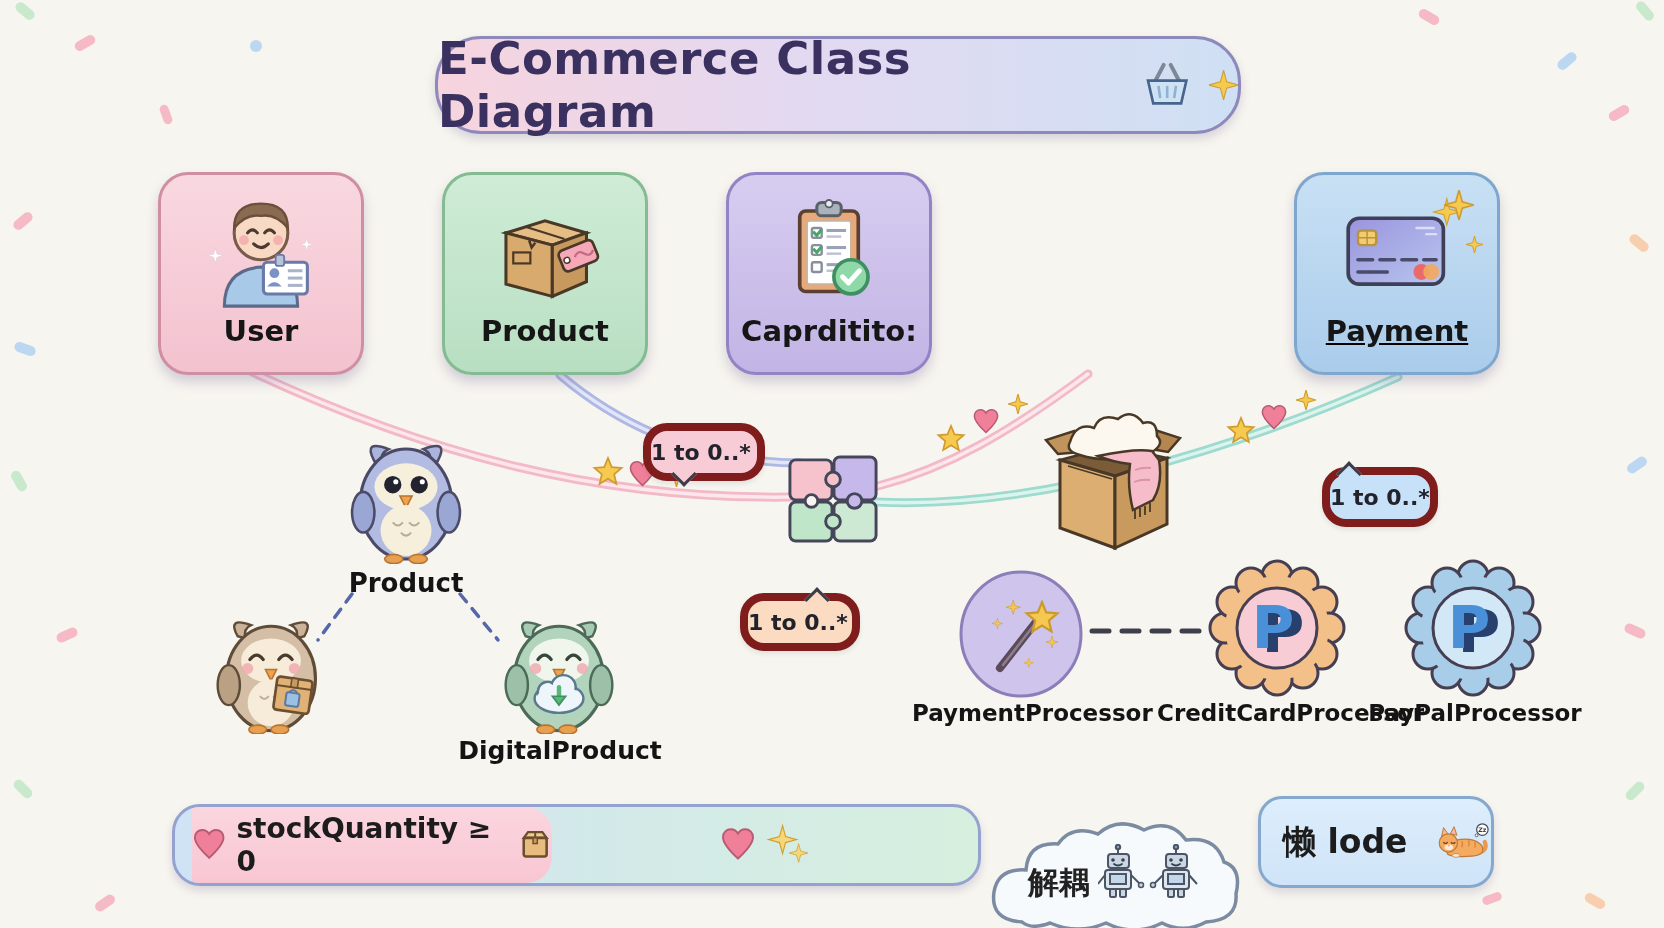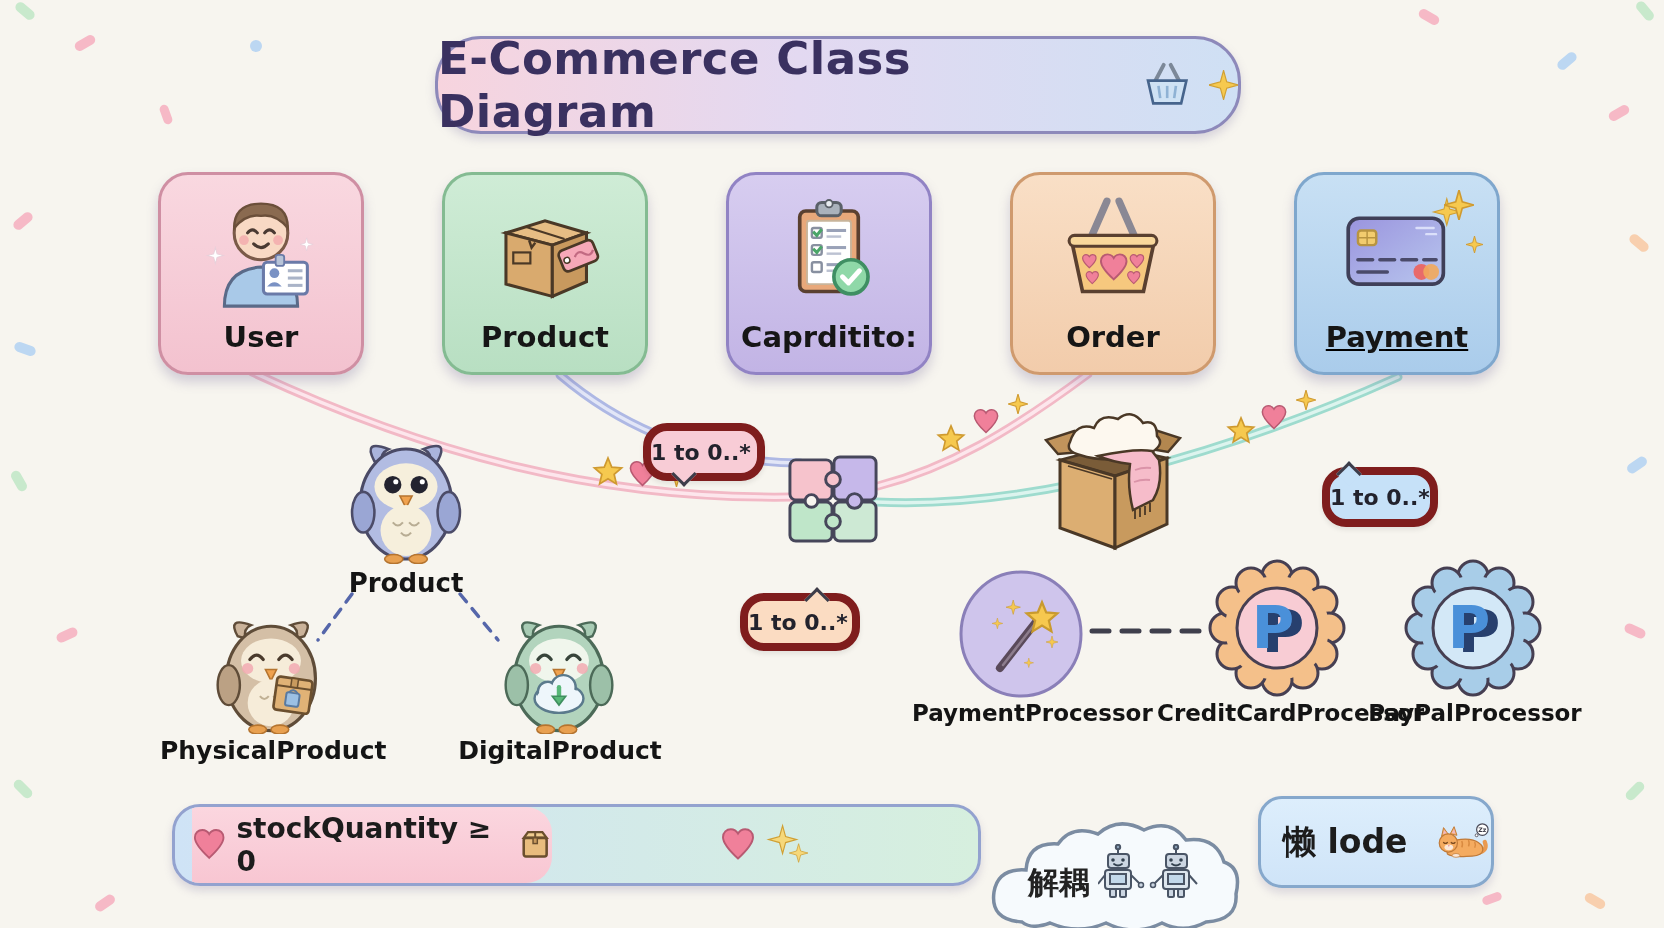--- a/index.html
+++ b/index.html
@@ -8,21 +8,21 @@
   .abs{position:absolute;}
   
   .title-banner{position:absolute;left:435px;top:36px;width:800px;height:92px;
     background:linear-gradient(90deg,#f7d4de 0%,#e3d9f1 45%,#cfe0f4 100%);
     border:3px solid #8d89ba;border-radius:46px;display:flex;align-items:center;justify-content:center;
     gap:16px;box-shadow:0 5px 10px rgba(120,110,160,.25);z-index:5;}
   .title-text{font-size:45px;font-weight:700;color:#3a3160;letter-spacing:.5px;}
   
   .card{position:absolute;top:172px;width:206px;height:203px;border-radius:30px;
     display:flex;flex-direction:column;align-items:center;justify-content:flex-end;
-    padding-bottom:18px;box-sizing:border-box;box-shadow:0 7px 12px rgba(110,100,150,.28);z-index:2;}
+    padding-bottom:24px;box-sizing:border-box;box-shadow:0 7px 12px rgba(110,100,150,.28);z-index:2;}
   .card .icon{position:absolute;top:14px;left:50%;transform:translateX(-50%);}
   .card-label{font-size:29px;font-weight:bold;color:#161616;}
   .card-user   {left:158px;background:linear-gradient(180deg,#f9d8e0,#f3c2cf);border:3px solid #cf8fa3;}
   .card-product{left:442px;background:linear-gradient(180deg,#cfecd6,#b8dfc2);border:3px solid #84bb92;}
   .card-order  {left:726px;background:linear-gradient(180deg,#d7cdf0,#c2b4e5);border:3px solid #9183c4;}
   .card-cart   {left:1010px;background:linear-gradient(180deg,#f9dfc6,#f2ccab);border:3px solid #cf9a6e;}
   .card-payment{left:1294px;background:linear-gradient(180deg,#c8e0f4,#aacceb);border:3px solid #7fa7cd;text-decoration:underline;}
   
   .bubble{position:absolute;border:8px solid #7f1d1d;border-radius:24px;display:flex;align-items:center;
     justify-content:flex-start;font-weight:bold;font-size:22px;color:#22222c;z-index:7;
@@ -158,33 +158,20 @@
       <line x1="48" y1="53" x2="60" y2="53" stroke="#bcc2d2" stroke-width="2"></line>
       <rect x="36" y="60" width="8" height="8" rx="1.5" fill="#fff" stroke="#8890a0" stroke-width="2"></rect>
       <line x1="48" y1="62" x2="64" y2="62" stroke="#9aa2b8" stroke-width="2.5"></line>
       <line x1="48" y1="67" x2="58" y2="67" stroke="#bcc2d2" stroke-width="2"></line>
       <circle cx="68" cy="72" r="14" fill="#8fd8a8" stroke="#3f8f63" stroke-width="3"></circle>
       <path d="M61,72 l5,5 9,-10" stroke="#ffffff" stroke-width="4" fill="none" stroke-linecap="round" stroke-linejoin="round"></path>
     </svg>
     <span class="card-label">Caprditito:</span>
   </div>
 
-  <div class="card card-cart">
-    <svg class="icon" width="122" height="122" viewBox="0 0 100 100">
-      <path d="M31,42 L45,10 M69,42 L55,10" stroke="#8a8894" stroke-width="6" fill="none" stroke-linecap="round"></path>
-      <path d="M16,42 L84,42 L75,84 L25,84 Z" fill="#f6c87e" stroke="#5a4030" stroke-width="3"></path>
-      <rect x="14" y="38" width="72" height="9" rx="4.5" fill="#f9d89c" stroke="#5a4030" stroke-width="2.5"></rect>
-      <use href="#heartP" transform="translate(38,52) scale(1.05)" fill="#f0809a" stroke="#b85a72" stroke-width="1.5"></use>
-      <use href="#heartP" transform="translate(24,53) scale(0.55)" fill="#f0809a" stroke="#b85a72" stroke-width="1.8"></use>
-      <use href="#heartP" transform="translate(63,53) scale(0.55)" fill="#f0809a" stroke="#b85a72" stroke-width="1.8"></use>
-      <use href="#heartP" transform="translate(27,67) scale(0.5)" fill="#f0809a" stroke="#b85a72" stroke-width="1.8"></use>
-      <use href="#heartP" transform="translate(61,67) scale(0.5)" fill="#f0809a" stroke="#b85a72" stroke-width="1.8"></use>
-    </svg>
-    <span class="card-label">Order</span>
-  </div>
 
   <div class="card card-payment">
     <svg class="icon" width="122" height="122" viewBox="0 0 100 100">
       <defs>
         <linearGradient id="ccg" x1="0" y1="0" x2="1" y2="1">
           <stop offset="0" stop-color="#9a94de"></stop>
             <stop offset="1" stop-color="#b8c6ee"></stop>
         </linearGradient>
       </defs>
       <rect x="10" y="24" width="78" height="54" rx="9" fill="url(#ccg)" stroke="#3f3f58" stroke-width="3"></rect>
@@ -273,21 +260,20 @@
       <ellipse cx="0" cy="2" rx="20" ry="11" fill="#eef6fb"></ellipse>
       <circle cx="-10" cy="-4" r="7.5" fill="#eef6fb"></circle>
         <circle cx="4" cy="-8" r="9.5" fill="#eef6fb"></circle>
       <path d="M0,-8 L0,4" stroke="#58b878" stroke-width="4" stroke-linecap="round"></path>
       <path d="M-6,0 L0,8 L6,0 Z" fill="#58b878" stroke="#3f8f5f" stroke-width="1.5"></path>
     </g>
     <ellipse cx="38" cy="104" rx="8" ry="4" fill="#e8a050" stroke="#b5742f" stroke-width="1.4"></ellipse>
     <ellipse cx="58" cy="104" rx="8" ry="4" fill="#e8a050" stroke="#b5742f" stroke-width="1.4"></ellipse>
   </svg>
 
-  <div class="small-label" style="left:160px;top:736px;width:220px;font-size:25px;">PhysicalProduct</div>
   <div class="small-label" style="left:450px;top:736px;width:220px;font-size:25px;">DigitalProduct</div>
 
   <svg class="abs" style="left:786px;top:453px;z-index:5;" width="94" height="92" viewBox="0 0 96 94">
     <rect x="4" y="7" width="43" height="41" rx="6" fill="#f6c3cc" stroke="#46465a" stroke-width="3"></rect>
     <rect x="49" y="4" width="43" height="44" rx="6" fill="#c6b8ea" stroke="#46465a" stroke-width="3"></rect>
     <rect x="4" y="50" width="43" height="40" rx="6" fill="#bfe6c9" stroke="#46465a" stroke-width="3"></rect>
     <rect x="49" y="50" width="43" height="40" rx="6" fill="#cde9d4" stroke="#46465a" stroke-width="3"></rect>
     <circle cx="48" cy="27" r="7.5" fill="#f6c3cc" stroke="#46465a" stroke-width="3"></circle>
     <circle cx="70" cy="49" r="7.5" fill="#c6b8ea" stroke="#46465a" stroke-width="3"></circle>
     <circle cx="48" cy="70" r="7.5" fill="#bfe6c9" stroke="#46465a" stroke-width="3"></circle>

